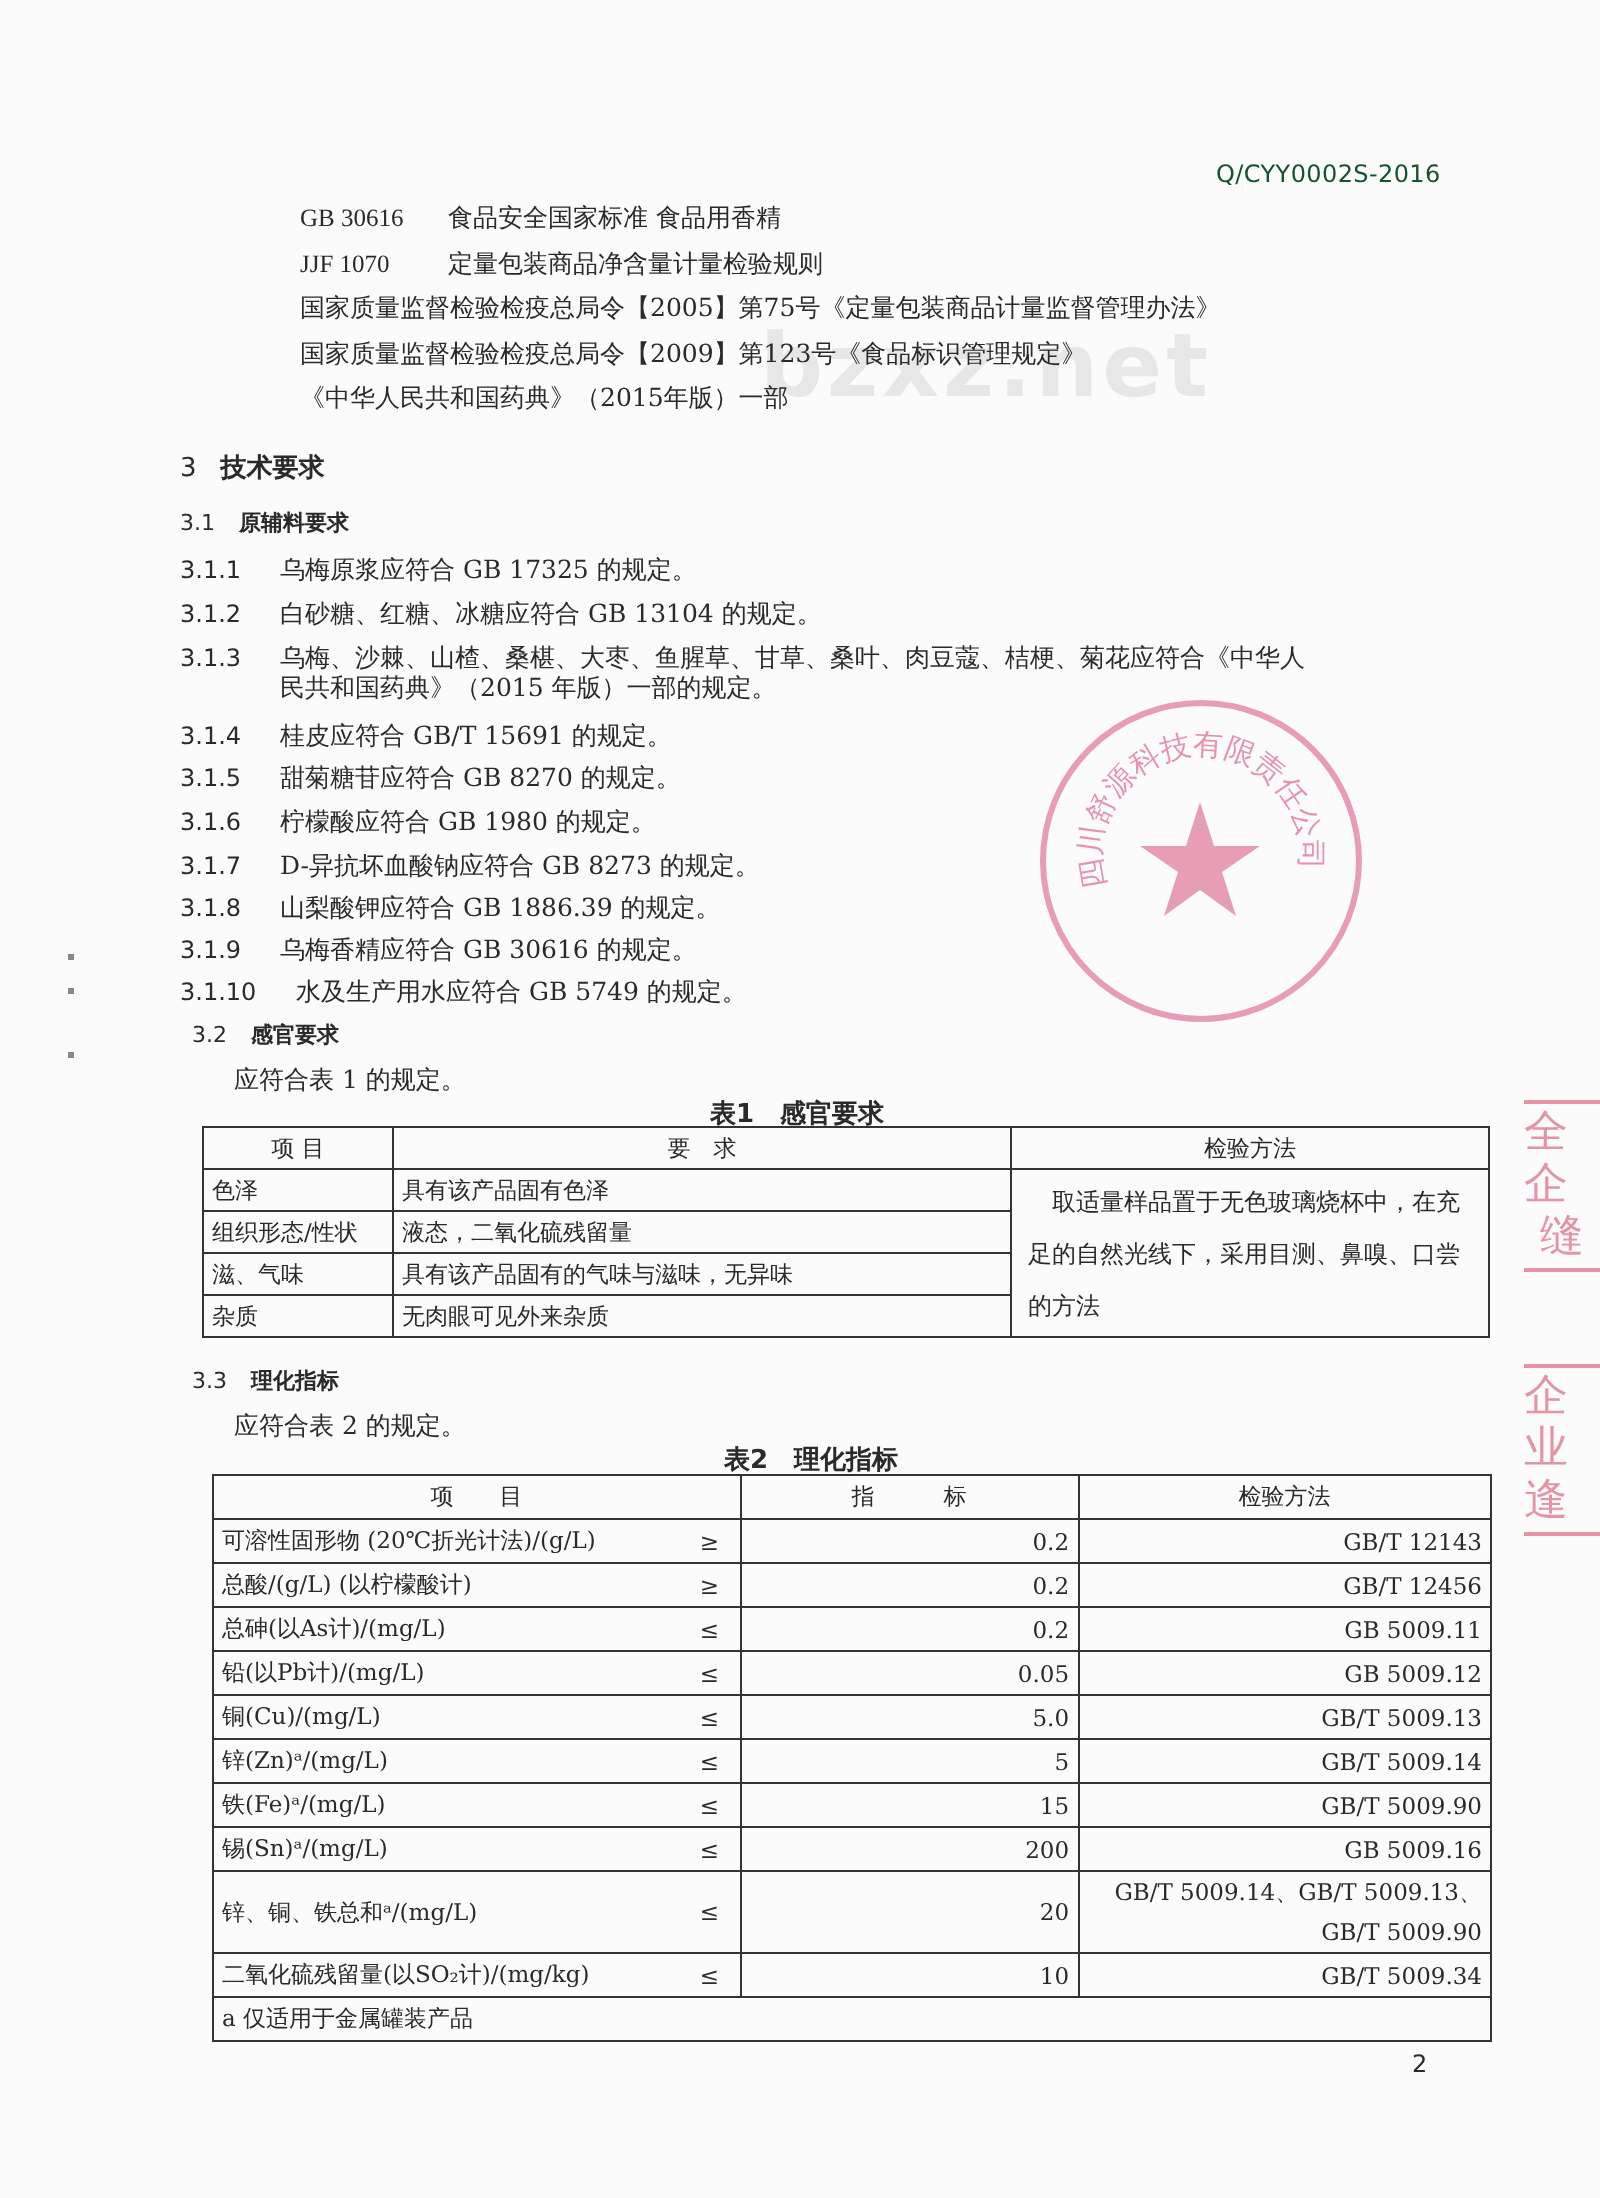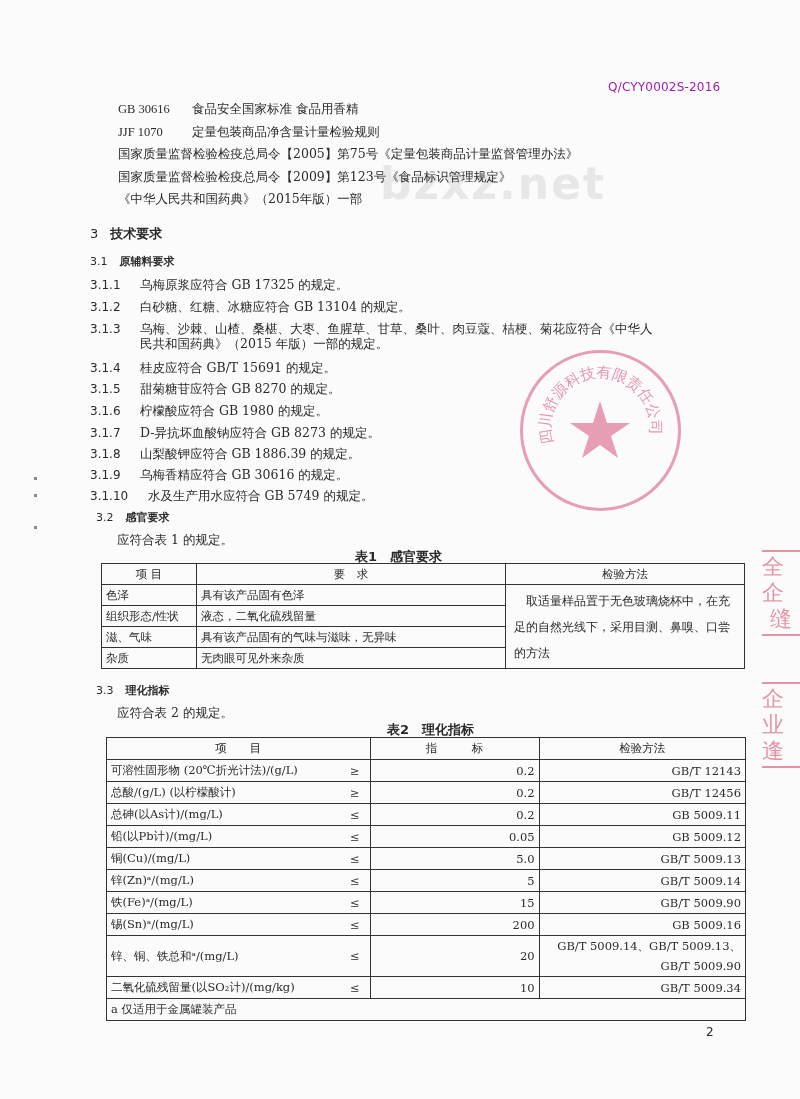--- a/index.html
+++ b/index.html
@@ -5,29 +5,29 @@
   html, body { margin: 0; padding: 0; }
   body {
     width: 800px; height: 1099px; position: relative; overflow: hidden;
     background: #fbfbfb;
     font-family: "DejaVu Serif", "Liberation Serif", serif;
     color: #2a2a2a;
   }
   .doc-code {
     position: absolute; left: 608px; top: 80px;
     font-family: "DejaVu Sans", "Liberation Sans", sans-serif;
-    font-size: 12px; color: #a21caf; letter-spacing: 0.2px;
+    font-size: 12px; color: #14532d; letter-spacing: 0.2px;
   }
   .watermark {
     position: absolute; left: 380px; top: 158px;
     font-family: "DejaVu Sans", "Liberation Sans", sans-serif;
     font-weight: bold; font-size: 44px; color: rgba(180,180,180,0.28);
     letter-spacing: 2px;
   }
-  .ref { position: absolute; font-size: 12.5px; white-space: nowrap; }
+  .ref { position: absolute; font-size: 12.5px; white-space: nowrap; margin-left: 32px; }
   .ref .code { display: inline-block; width: 70px; font-family: "Liberation Serif", serif; }
   .h1 { position: absolute; left: 90px; font-size: 13px; font-weight: bold; font-family: "DejaVu Sans", sans-serif; }
   .h1 .num { font-weight: normal; margin-right: 12px; }
   .h2 { position: absolute; left: 90px; font-size: 11px; font-weight: bold; font-family: "DejaVu Sans", sans-serif; }
   .h2 .num { font-weight: normal; margin-right: 12px; font-family: "DejaVu Sans", sans-serif; }
   .clause { position: absolute; left: 90px; font-size: 12.5px; white-space: nowrap; }
   .clause .num { display: inline-block; width: 50px; font-family: "DejaVu Sans", sans-serif; font-size: 12px; }
   .clause .num.wide { width: 58px; }
   .clause2 { position: absolute; left: 140px; font-size: 12.5px; }
   .para { position: absolute; left: 117px; font-size: 12.5px; }
@@ -135,21 +135,21 @@
         <td>无肉眼可见外来杂质</td>
       </tr>
     </tbody>
   </table>
 
   <div class="h2" style="top:683px;left:96px;">
     <span class="num">3.3</span><span>理化指标</span>
   </div>
   <div class="para" style="top:705px;">应符合表 2 的规定。</div>
 
-  <div class="tbl-title" style="left:387px;top:721px;">表2　理化指标</div>
+  <div class="tbl-title" style="left:362px;top:721px;">表2　理化指标</div>
 
   <table class="t2">
     <thead>
       <tr>
         <th colspan="2" style="width:240px;">项　　目</th>
         <th style="width:160px;">指　　　标</th>
         <th>检验方法</th>
       </tr>
     </thead>
     <tbody>

